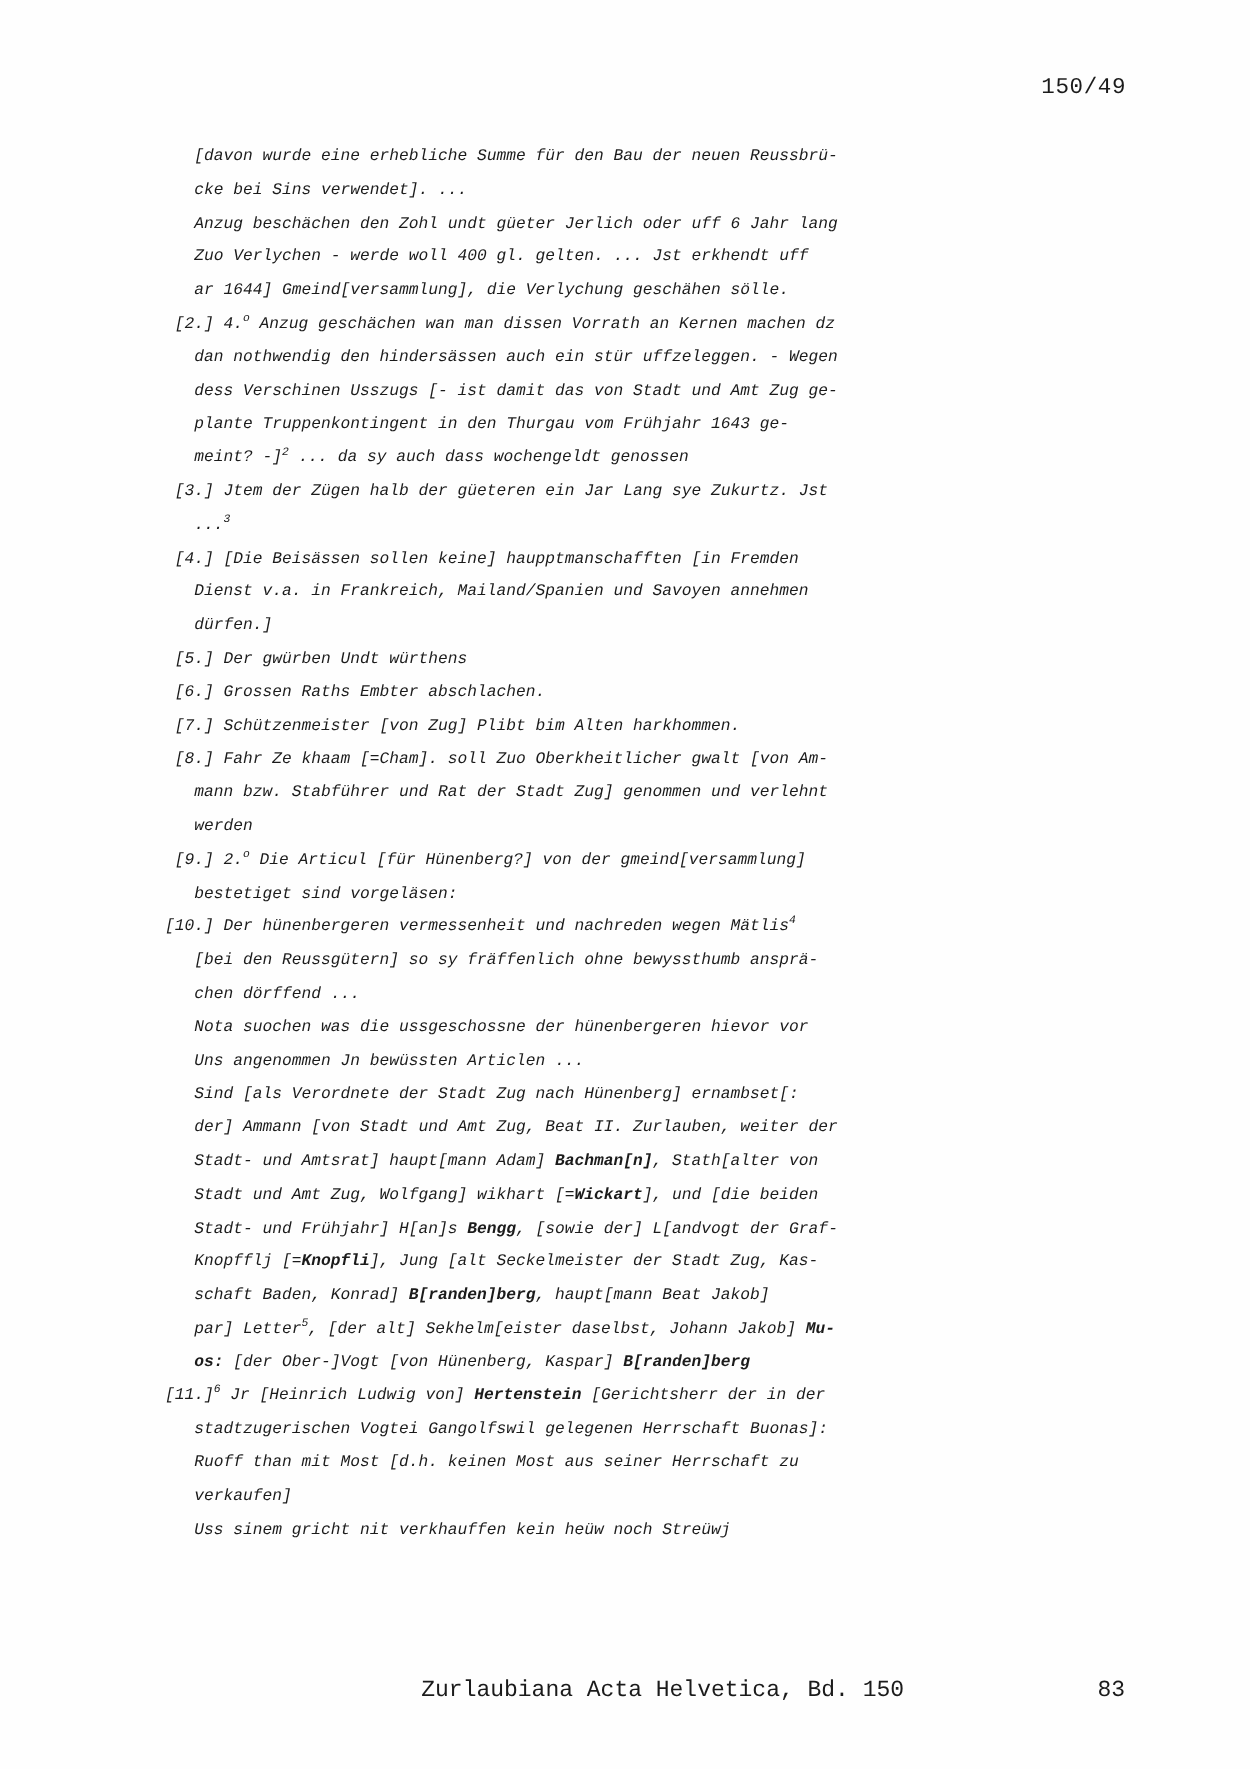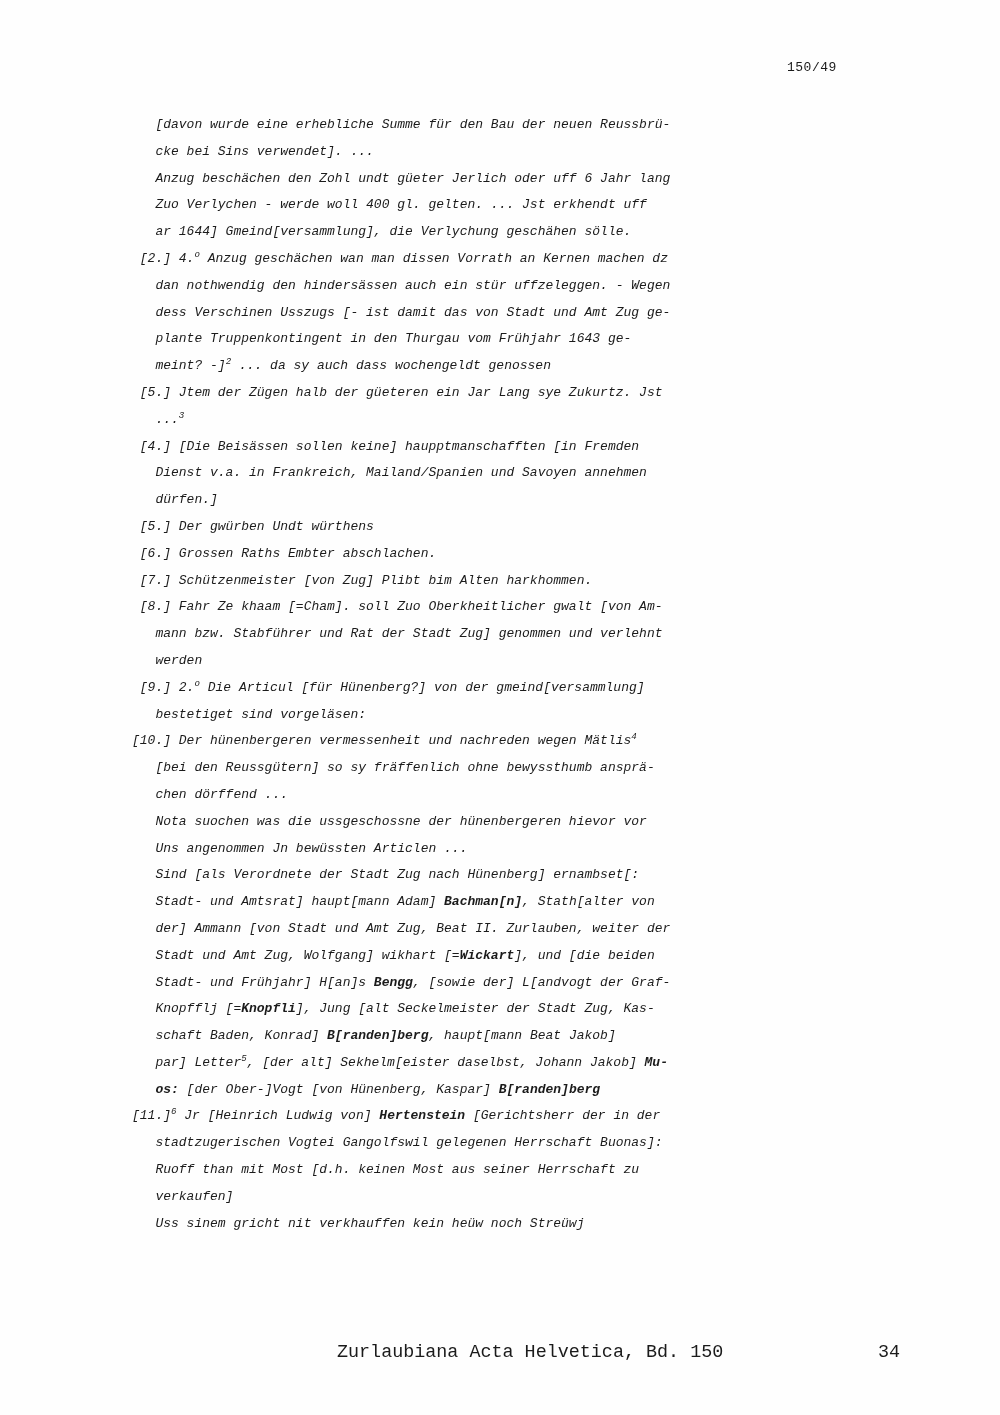--- a/index.html
+++ b/index.html
@@ -8,22 +8,22 @@
     width: 1000px;
     height: 1415px;
     background: #fefefe;
     color: #1b1b1b;
     font-family: "Liberation Mono", monospace;
     overflow: hidden;
   }
   .page-header {
     position: absolute;
     top: 60px;
-    left: 787px;
-    font-size: 13px;
+    left: 833px;
+    font-size: 18px;
     font-style: normal;
     letter-spacing: 0.5px;
   }
   .doc {
     position: absolute;
     top: 112px;
     left: 132px;
     width: 790px;
   }
   .line {
@@ -61,52 +61,52 @@
         <div class="line"><span>   [davon wurde eine erhebliche Summe für den Bau der neuen Reussbrü-</span></div>
         <div class="line"><span>   cke bei Sins verwendet]. ...</span></div>
         <div class="line"><span>   Anzug beschächen den Zohl undt güeter Jerlich oder uff 6 Jahr lang</span></div>
         <div class="line"><span>   Zuo Verlychen - werde woll 400 gl. gelten. ... Jst erkhendt uff</span></div>
         <div class="line"><span>   ar 1644] Gmeind[versammlung], die Verlychung geschähen sölle.</span></div>
         <div class="line"><span> [2.] 4.</span><sup>o</sup><span> Anzug geschächen wan man dissen Vorrath an Kernen machen dz</span></div>
         <div class="line"><span>   dan nothwendig den hindersässen auch ein stür uffzeleggen. - Wegen</span></div>
         <div class="line"><span>   dess Verschinen Usszugs [- ist damit das von Stadt und Amt Zug ge-</span></div>
         <div class="line"><span>   plante Truppenkontingent in den Thurgau vom Frühjahr 1643 ge-</span></div>
         <div class="line"><span>   meint? -]</span><sup>2</sup><span> ... da sy auch dass wochengeldt genossen</span></div>
-        <div class="line"><span> [5.] Jtem der Zügen halb der güeteren ein Jar Lang sye Zukurtz. Jst</span></div>
+        <div class="line"><span> [3.] Jtem der Zügen halb der güeteren ein Jar Lang sye Zukurtz. Jst</span></div>
         <div class="line"><span>   ...</span><sup>3</sup></div>
         <div class="line"><span> [4.] [Die Beisässen sollen keine] haupptmanschafften [in Fremden</span></div>
         <div class="line"><span>   Dienst v.a. in Frankreich, Mailand/Spanien und Savoyen annehmen</span></div>
         <div class="line"><span>   dürfen.]</span></div>
         <div class="line"><span> [5.] Der gwürben Undt würthens</span></div>
         <div class="line"><span> [6.] Grossen Raths Embter abschlachen.</span></div>
         <div class="line"><span> [7.] Schützenmeister [von Zug] Plibt bim Alten harkhommen.</span></div>
         <div class="line"><span> [8.] Fahr Ze khaam [=Cham]. soll Zuo Oberkheitlicher gwalt [von Am-</span></div>
         <div class="line"><span>   mann bzw. Stabführer und Rat der Stadt Zug] genommen und verlehnt</span></div>
         <div class="line"><span>   werden</span></div>
         <div class="line"><span> [9.] 2.</span><sup>o</sup><span> Die Articul [für Hünenberg?] von der gmeind[versammlung]</span></div>
         <div class="line"><span>   bestetiget sind vorgeläsen:</span></div>
         <div class="line"><span>[10.] Der hünenbergeren vermessenheit und nachreden wegen Mätlis</span><sup>4</sup></div>
         <div class="line"><span>   [bei den Reussgütern] so sy fräffenlich ohne bewyssthumb ansprä-</span></div>
         <div class="line"><span>   chen dörffend ...</span></div>
         <div class="line"><span>   Nota suochen was die ussgeschossne der hünenbergeren hievor vor</span></div>
         <div class="line"><span>   Uns angenommen Jn bewüssten Articlen ...</span></div>
         <div class="line"><span>   Sind [als Verordnete der Stadt Zug nach Hünenberg] ernambset[:</span></div>
+        <div class="line"><span>   der] Ammann [von Stadt und Amt Zug, Beat II. Zurlauben, weiter der</span></div>
         <div class="line"><span>   Stadt- und Amtsrat] haupt[mann Adam] </span><span class="b">Bachman[n]</span><span>, Stath[alter von</span></div>
-        <div class="line"><span>   der] Ammann [von Stadt und Amt Zug, Beat II. Zurlauben, weiter der</span></div>
         <div class="line"><span>   Stadt und Amt Zug, Wolfgang] wikhart [=</span><span class="b">Wickart</span><span>], und [die beiden</span></div>
         <div class="line"><span>   Stadt- und Frühjahr] H[an]s </span><span class="b">Bengg</span><span>, [sowie der] L[andvogt der Graf-</span></div>
         <div class="line"><span>   Knopfflj [=</span><span class="b">Knopfli</span><span>], Jung [alt Seckelmeister der Stadt Zug, Kas-</span></div>
         <div class="line"><span>   schaft Baden, Konrad] </span><span class="b">B[randen]berg</span><span>, haupt[mann Beat Jakob]</span></div>
         <div class="line"><span>   par] Letter</span><sup>5</sup><span>, [der alt] Sekhelm[eister daselbst, Johann Jakob] </span><span class="b">Mu-</span></div>
         <div class="line"><span>   </span><span class="b">os:</span><span> [der Ober-]Vogt [von Hünenberg, Kaspar] </span><span class="b">B[randen]berg</span></div>
         <div class="line"><span>[11.]</span><sup>6</sup><span> Jr [Heinrich Ludwig von] </span><span class="b">Hertenstein</span><span> [Gerichtsherr der in der</span></div>
         <div class="line"><span>   stadtzugerischen Vogtei Gangolfswil gelegenen Herrschaft Buonas]:</span></div>
         <div class="line"><span>   Ruoff than mit Most [d.h. keinen Most aus seiner Herrschaft zu</span></div>
         <div class="line"><span>   verkaufen]</span></div>
         <div class="line"><span>   Uss sinem gricht nit verkhauffen kein heüw noch Streüwj</span></div>
       </div>
   </main>
 
   <div class="page-footer">
     <span class="footer-center">Zurlaubiana Acta Helvetica, Bd. 150</span>
-    <span class="footer-page">34</span>
+    <span class="footer-page">83</span>
   </div>
 </div>
 
 </body></html>

